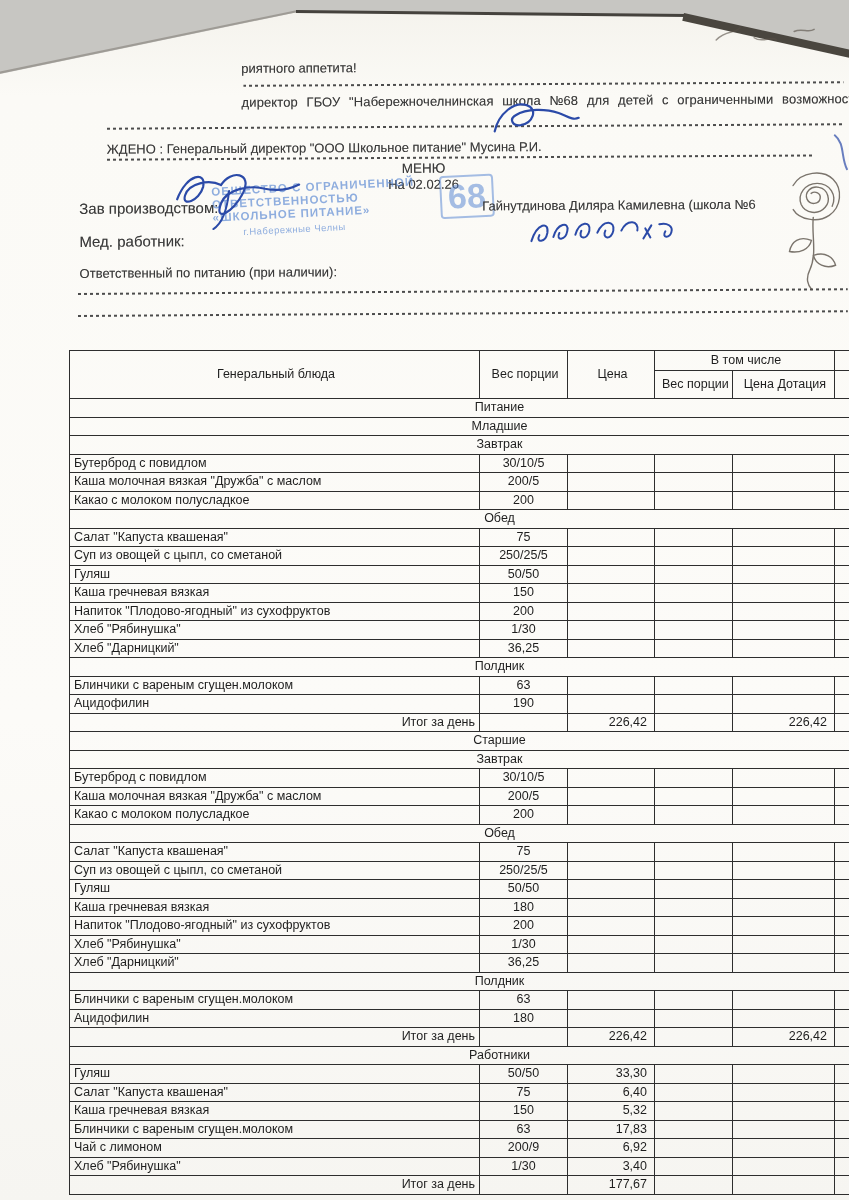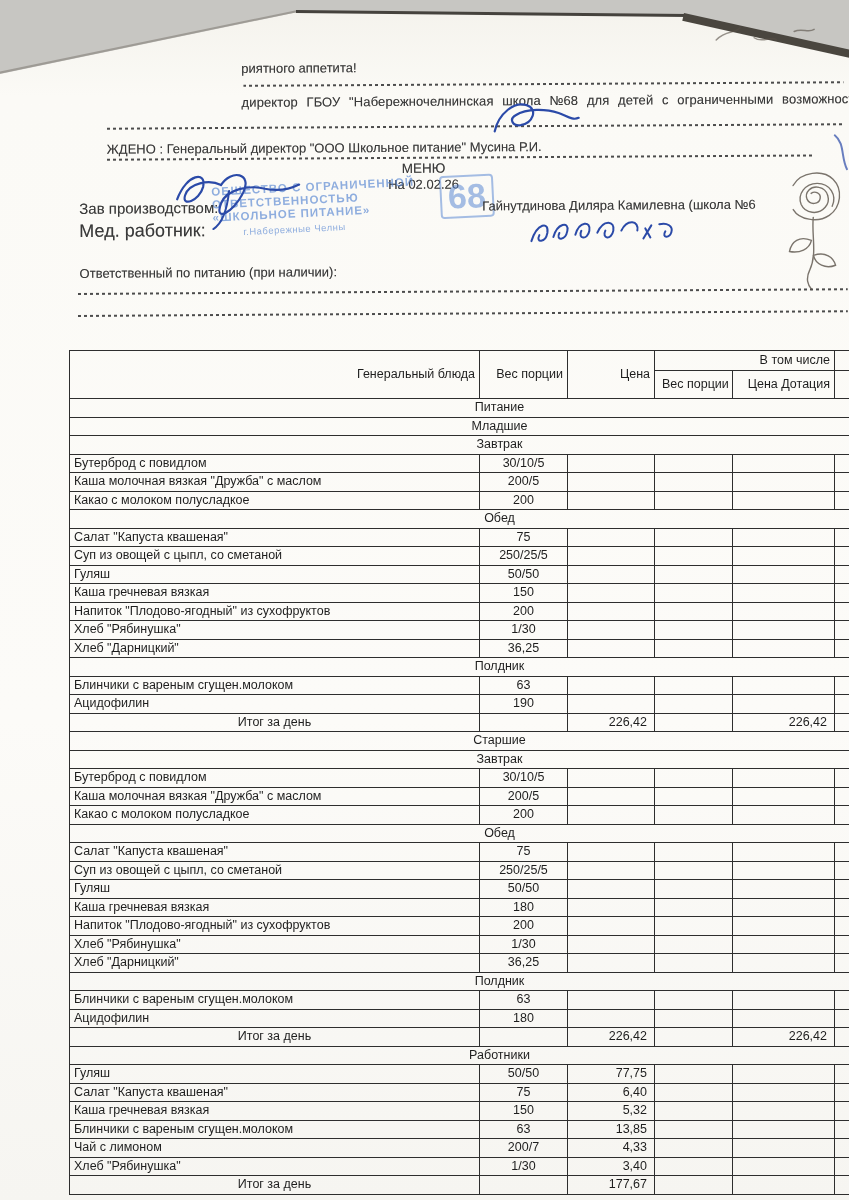--- a/index.html
+++ b/index.html
@@ -30,27 +30,27 @@
   #stamp-num{position:absolute;left:228px;top:2px;font-size:34px;font-weight:bold;
              border:2px solid var(--stamp-color);border-radius:4px;padding:0 6px;opacity:.8;}
   
   .ink{stroke:var(--ink-color);fill:none;stroke-linecap:round;}
   .pencil{stroke:#574f46;fill:none;stroke-linecap:round;}
   
   #menu-table{position:absolute;left:69px;top:350px;width:860px;border-collapse:collapse;
               table-layout:fixed;font-size:12.5px;color:#1e1e1e;}
   #menu-table td,#menu-table th{border:1px solid #2e2e2e;padding:1px 4px;line-height:15.5px;
               font-weight:normal;overflow:hidden;white-space:nowrap;}
-  #menu-table th{text-align:right;vertical-align:middle;padding-left:7px;}
+  #menu-table th{text-align:center;vertical-align:middle;padding-left:7px;}
   #menu-table tr.h1 th{height:17px;}
   #menu-table tr.h2 th{height:25px;}
   .c-section{text-align:center;}
   .c-weight{text-align:center;}
   .c-num{text-align:right;padding-right:7px !important;}
-  .c-total-label{text-align:center;}
+  .c-total-label{text-align:right;}
 </style>
 </head>
 <body>
 
 <div id="stage">
 
   <div id="paper"></div>
 
   <div id="edge-diag" class="edge"></div>
   <div id="edge-top" class="edge"></div>
@@ -75,21 +75,21 @@
       <div class="s-line">ОБЩЕСТВО С ОГРАНИЧЕННОЙ</div>
       <div class="s-line">ОТВЕТСТВЕННОСТЬЮ</div>
       <div class="s-line">«ШКОЛЬНОЕ ПИТАНИЕ»</div>
       <div class="s-small">г.Набережные Челны</div>
       <div id="stamp-num">68</div>
     </div>
 
     <div class="txt" style="left:80px;top:201px;font-size:15px;">Зав производством:</div>
     <div class="txt" style="left:483px;top:201px;font-size:13px;">Гайнутдинова Диляра Камилевна (школа №6</div>
 
-    <div class="txt" style="left:80px;top:224px;font-size:18px;">Мед. работник:</div>
+    <div class="txt" style="left:80px;top:234px;font-size:15px;">Мед. работник:</div>
 
     <div class="txt" style="left:80px;top:266px;font-size:13px;">Ответственный по питанию (при наличии):</div>
 
     <div class="dots" style="left:78px;top:293px;width:770px;"></div>
     <div class="dots" style="left:78px;top:315px;width:770px;"></div>
 
     <svg class="abs" style="left:490px;top:100px;" width="95" height="44" viewBox="0 0 95 44">
       <path class="ink" stroke-width="2.2" d="M6,34 C10,16 26,4 38,8 C50,12 44,26 32,28 C24,29 20,22 27,18 C38,11 58,12 70,16 C78,19 84,24 90,21"></path>
     </svg>
 
@@ -382,21 +382,21 @@
           <td class="c-weight"></td>
           <td class="c-num">226,42</td>
           <td class="c-cut"></td>
         </tr>
         <tr>
           <td class="c-section" colspan="6">Работники</td>
         </tr>
         <tr>
           <td class="c-dish">Гуляш</td>
           <td class="c-weight">50/50</td>
-          <td class="c-num">77,75</td>
+          <td class="c-num">33,30</td>
           <td class="c-weight"></td>
           <td class="c-num"></td>
           <td class="c-cut"></td>
         </tr>
         <tr>
           <td class="c-dish">Салат "Капуста квашеная"</td>
           <td class="c-weight">75</td>
           <td class="c-num">6,40</td>
           <td class="c-weight"></td>
           <td class="c-num"></td>
@@ -406,29 +406,29 @@
           <td class="c-dish">Каша гречневая вязкая</td>
           <td class="c-weight">150</td>
           <td class="c-num">5,32</td>
           <td class="c-weight"></td>
           <td class="c-num"></td>
           <td class="c-cut"></td>
         </tr>
         <tr>
           <td class="c-dish">Блинчики с вареным сгущен.молоком</td>
           <td class="c-weight">63</td>
-          <td class="c-num">13,85</td>
+          <td class="c-num">17,83</td>
           <td class="c-weight"></td>
           <td class="c-num"></td>
           <td class="c-cut"></td>
         </tr>
         <tr>
           <td class="c-dish">Чай с лимоном</td>
-          <td class="c-weight">200/7</td>
-          <td class="c-num">4,33</td>
+          <td class="c-weight">200/9</td>
+          <td class="c-num">6,92</td>
           <td class="c-weight"></td>
           <td class="c-num"></td>
           <td class="c-cut"></td>
         </tr>
         <tr>
           <td class="c-dish">Хлеб "Рябинушка"</td>
           <td class="c-weight">1/30</td>
           <td class="c-num">3,40</td>
           <td class="c-weight"></td>
           <td class="c-num"></td>

